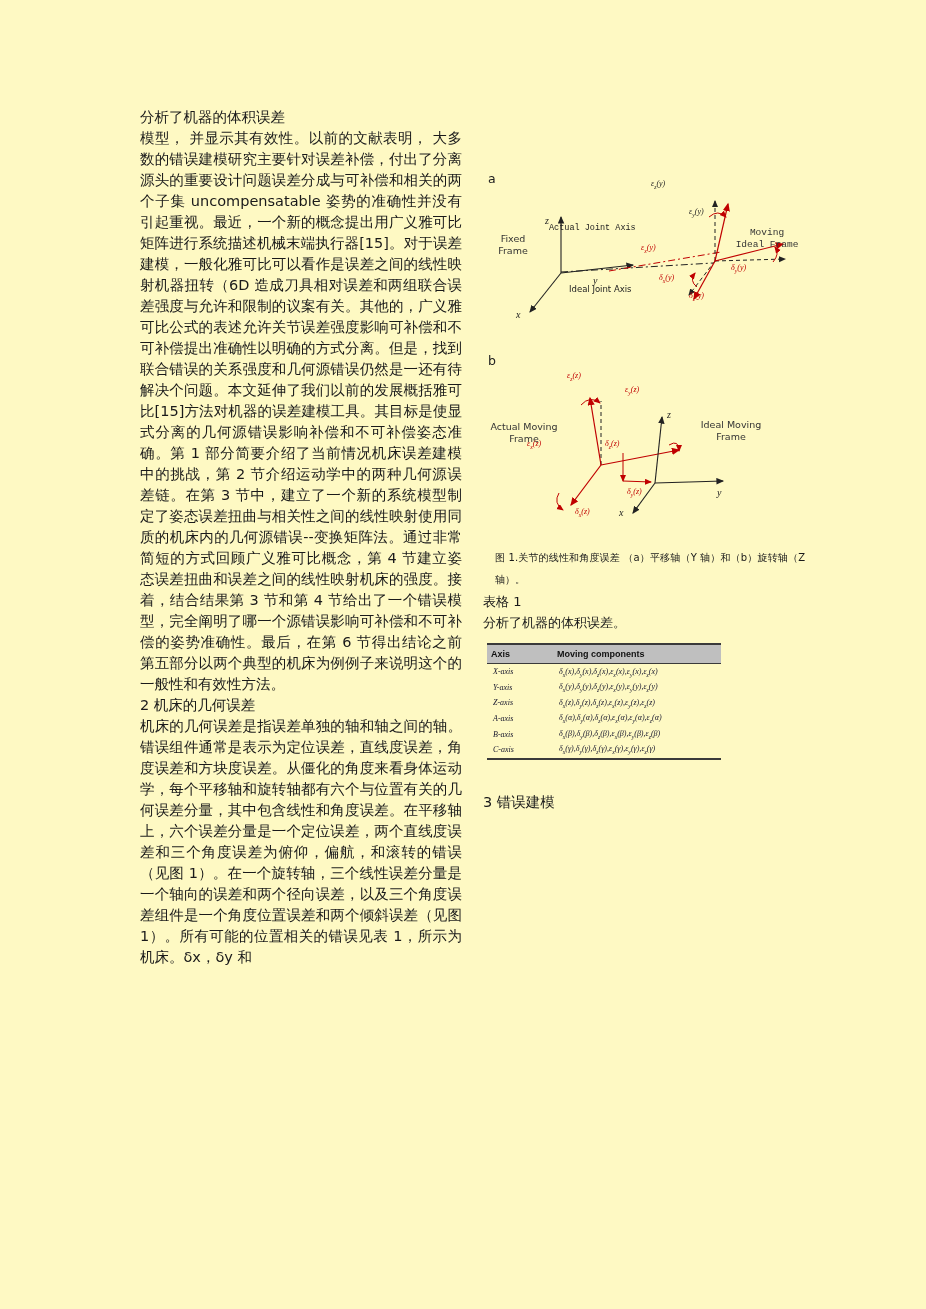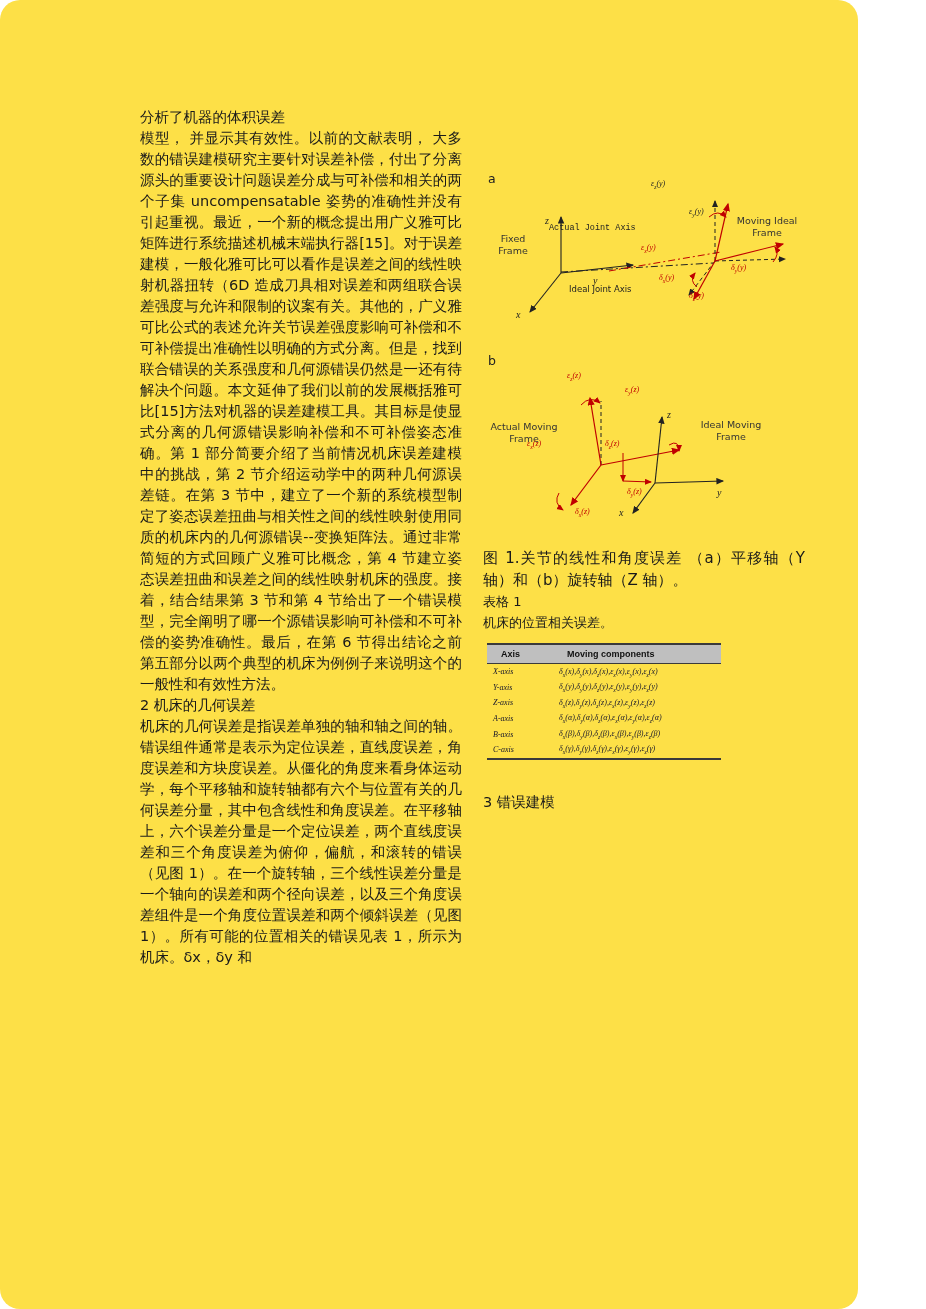--- a/index.html
+++ b/index.html
@@ -1,41 +1,41 @@
 <!DOCTYPE html>
 <html><head>
 <meta charset="utf-8">
 <style>
   html,body{margin:0;padding:0;background:#ffffff;}
-  .page{position:relative;width:858px;height:1309px;background:#fde047;overflow:hidden;
-        font-family:"DejaVu Sans","Liberation Sans",sans-serif;color:#1a1a1a;border-radius:20px;}
+  .page{position:relative;width:926px;height:1309px;background:#fef9c3;overflow:hidden;
+        font-family:"DejaVu Sans","Liberation Sans",sans-serif;color:#1a1a1a;}
   .col{position:absolute;width:322px;}
   .col-left{left:140px;top:107px;}
   .col-right{left:483px;top:127px;}
   p.body-text{margin:0;font-size:14.5px;line-height:21px;text-align:justify;word-break:break-all;}
   p.short-line{text-align:left;}
   .heading{margin:0;font-size:14.5px;line-height:21px;}
   
   .figure{position:relative;width:322px;}
   .fig-a{height:168px;margin-top:44px;}
   .fig-b{height:186px;margin-top:14px;}
   .figure svg{position:absolute;left:0;top:0;}
   .panel-letter{position:absolute;font-size:12.5px;color:#222;}
   .frame-label{position:absolute;font-size:9.5px;line-height:1.25;text-align:center;color:#333;}
   .axis-letter{position:absolute;font-size:10px;font-family:"Liberation Serif",serif;font-style:italic;color:#222;}
   .fig-label{position:absolute;font-size:8px;font-family:"Liberation Serif",serif;font-style:italic;white-space:nowrap;}
   .small-cap{position:absolute;font-size:8.5px;color:#222;white-space:nowrap;}
   .err-red{color:#c00000;}
   .err-black{color:#222;}
-  .fig-caption{margin:8px 0 0 0;font-size:15px;line-height:22px;text-align:justify;}
+  .fig-caption{margin:8px 0 0 12px;font-size:10px;line-height:22px;text-align:justify;}
   
   .table-label,.table-caption{margin:0;font-size:13px;line-height:21px;}
   table.err-table{border-collapse:collapse;margin:10px 0 0 4px;width:234px;
                   border-top:2px solid #3a3a3a;border-bottom:2px solid #3a3a3a;}
-  table.err-table th{background:#bfbfbf;font-size:9px;text-align:left;padding:4px 14px;
+  table.err-table th{background:#bfbfbf;font-size:9px;text-align:left;padding:4px 4px;
                      border-bottom:1.5px solid #3a3a3a;font-family:"Liberation Sans",sans-serif;color:#111;}
   table.err-table td{font-size:8px;font-style:italic;font-family:"Liberation Serif",serif;
                      padding:2.5px 6px;color:#14142b;white-space:nowrap;}
   table.err-table td.axis-cell{width:54px;}
   sub{font-size:0.72em;}
   .section3{margin-top:32px;}
 </style>
 </head>
 <body>
 
@@ -76,21 +76,21 @@
         <line x1="232" y1="90" x2="245" y2="33" stroke="#c00000" stroke-width="1.2" marker-end="url(#ar1)"></line>
         <line x1="232" y1="90" x2="300" y2="73" stroke="#c00000" stroke-width="1.2" marker-end="url(#ar1)"></line>
         <line x1="232" y1="90" x2="211" y2="128" stroke="#c00000" stroke-width="1.2" marker-end="url(#ar1)"></line>
 
         <path d="M 226 46 Q 235 38 243 46" fill="none" stroke="#c00000" stroke-width="1" marker-end="url(#ar1)"></path>
         <path d="M 290 91 Q 297 83 292 76" fill="none" stroke="#c00000" stroke-width="1" marker-end="url(#ar1)"></path>
         <path d="M 214 116 Q 206 110 212 102" fill="none" stroke="#c00000" stroke-width="1" marker-end="url(#ar1)"></path>
       </svg>
       <span class="panel-letter" style="left:5px;top:0px;">a</span>
       <span class="frame-label" style="left:6px;top:62px;width:48px;">Fixed Frame</span>
-      <span class="frame-label" style="left:252px;top:44px;width:64px;">Moving Ideal Frame</span>
+      <span class="frame-label" style="left:252px;top:56px;width:64px;font-family:Liberation Mono, monospace;">Moving Ideal Frame</span>
       <span class="small-cap" style="left:66px;top:52px;font-family:Liberation Mono, monospace;">Actual Joint Axis</span>
       <span class="small-cap" style="left:86px;top:113px;">Ideal Joint Axis</span>
       <span class="axis-letter" style="left:62px;top:44px;">z</span>
       <span class="axis-letter" style="left:110px;top:104px;">y</span>
       <span class="axis-letter" style="left:33px;top:138px;">x</span>
       <span class="fig-label err-black mathify" style="left:168px;top:8px;">ε<sub>z</sub>(y)</span>
       <span class="fig-label err-black mathify" style="left:206px;top:36px;">ε<sub>y</sub>(y)</span>
       <span class="fig-label err-red mathify" style="left:158px;top:72px;">ε<sub>x</sub>(y)</span>
       <span class="fig-label err-red mathify" style="left:248px;top:92px;">δ<sub>y</sub>(y)</span>
       <span class="fig-label err-red mathify" style="left:176px;top:102px;">δ<sub>x</sub>(y)</span>
@@ -135,21 +135,21 @@
       <span class="fig-label err-red mathify" style="left:142px;top:32px;">ε<sub>y</sub>(z)</span>
       <span class="fig-label err-red mathify" style="left:44px;top:86px;">ε<sub>x</sub>(z)</span>
       <span class="fig-label err-red mathify" style="left:122px;top:86px;">δ<sub>z</sub>(z)</span>
       <span class="fig-label err-red mathify" style="left:92px;top:154px;">δ<sub>x</sub>(z)</span>
       <span class="fig-label err-red mathify" style="left:144px;top:134px;">δ<sub>y</sub>(z)</span>
     </div>
 
     <p class="fig-caption">图 1.关节的线性和角度误差 （a）平移轴（Y 轴）和（b）旋转轴（Z 轴）。</p>
 
     <p class="table-label">表格 1</p>
-    <p class="table-caption">机床的位置相关误差。</p>
+    <p class="table-caption">分析了机器的体积误差。</p>
 
     <table class="err-table">
       <thead>
         <tr>
           <th>Axis</th>
           <th>Moving components</th>
         </tr>
       </thead>
       <tbody>
           <tr>

